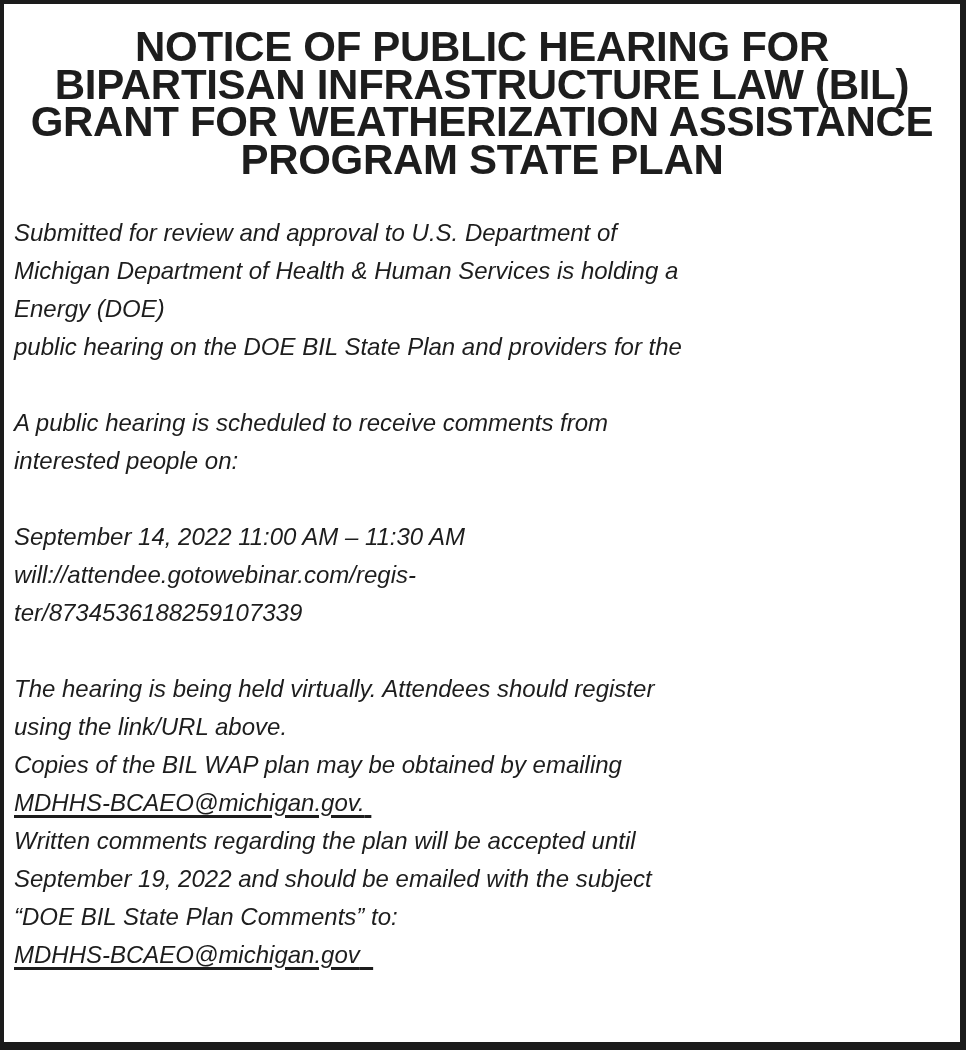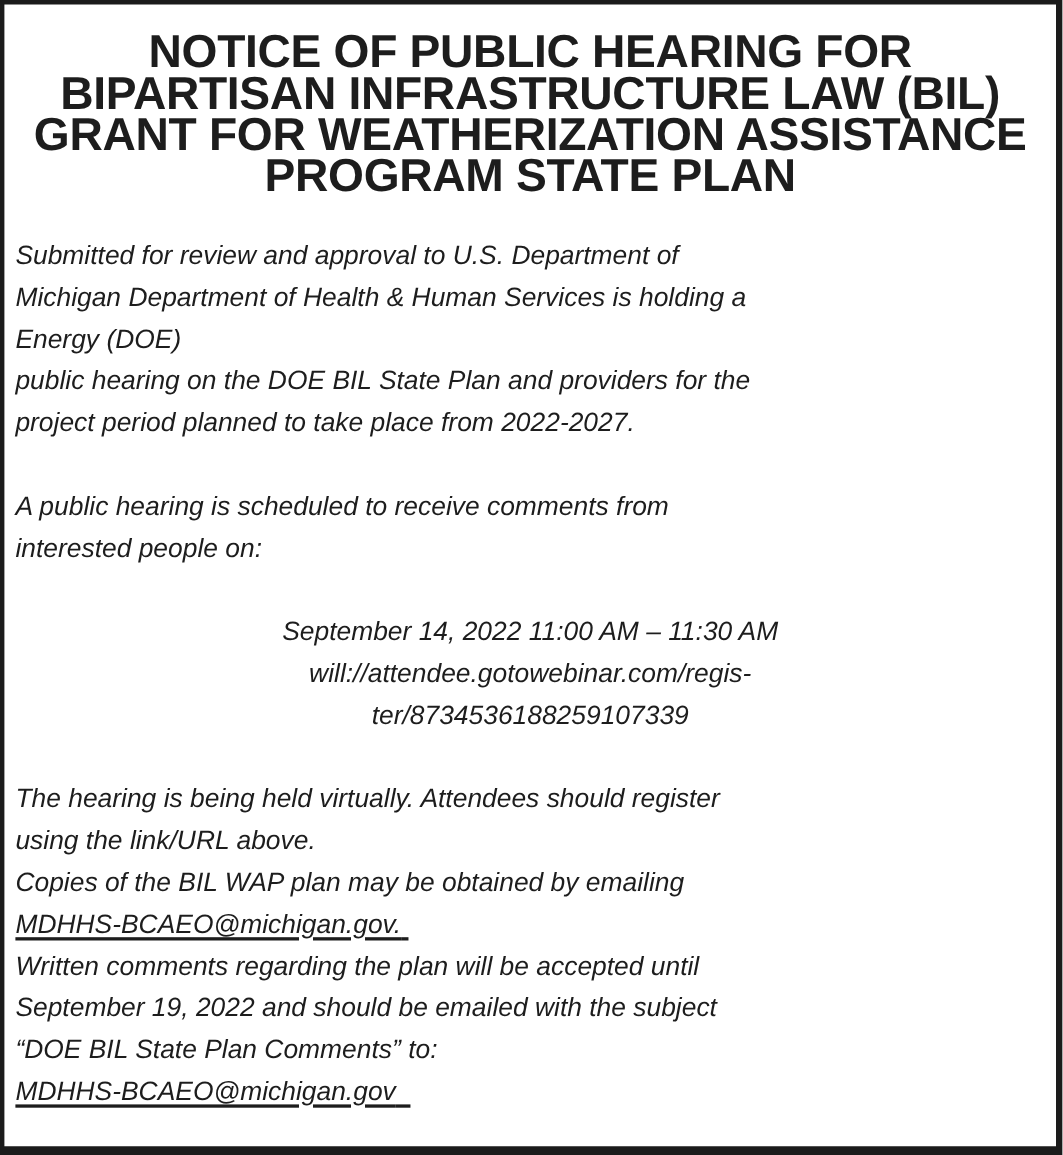--- a/index.html
+++ b/index.html
@@ -16,21 +16,21 @@
     font-size:42px;line-height:37.5px;font-weight:700;
     text-align:center;letter-spacing:-0.3px;
   }
   .title-line{display:block;white-space:nowrap;}
   .body{
     margin:36px 0 0 0;
     padding:0 10px 0 10px;
     font-size:24px;line-height:38px;font-style:italic;
   }
   .ln{height:38px;white-space:nowrap;}
-  .center{text-align:center;}
+  .center{text-align:left;}
   .u{
     text-decoration:underline;
     text-decoration-thickness:3px;
     text-underline-offset:4px;
   }
   .u::after{content:"\00a0";}
   .u-wide::after{content:"\00a0\00a0";}
 </style>
 </head>
 <body>
@@ -43,21 +43,20 @@
     <span class="title-line">GRANT FOR WEATHERIZATION ASSISTANCE</span>
     <span class="title-line">PROGRAM STATE PLAN</span>
   </h1>
 
   <div class="body">
 
     <div class="ln">Submitted for review and approval to U.S. Department of</div>
     <div class="ln">Michigan Department of Health &amp; Human Services is holding a</div>
     <div class="ln">Energy (DOE)</div>
     <div class="ln">public hearing on the DOE BIL State Plan and providers for the</div>
-    <div class="ln">project period planned to take place from 2022-2027.</div>
 
     <div class="ln"></div>
 
     <div class="ln">A public hearing is scheduled to receive comments from</div>
     <div class="ln">interested people on:</div>
 
     <div class="ln"></div>
 
     <div class="ln center">September 14, 2022 11:00 AM – 11:30 AM</div>
     <div class="ln center">will://attendee.gotowebinar.com/regis-</div>

